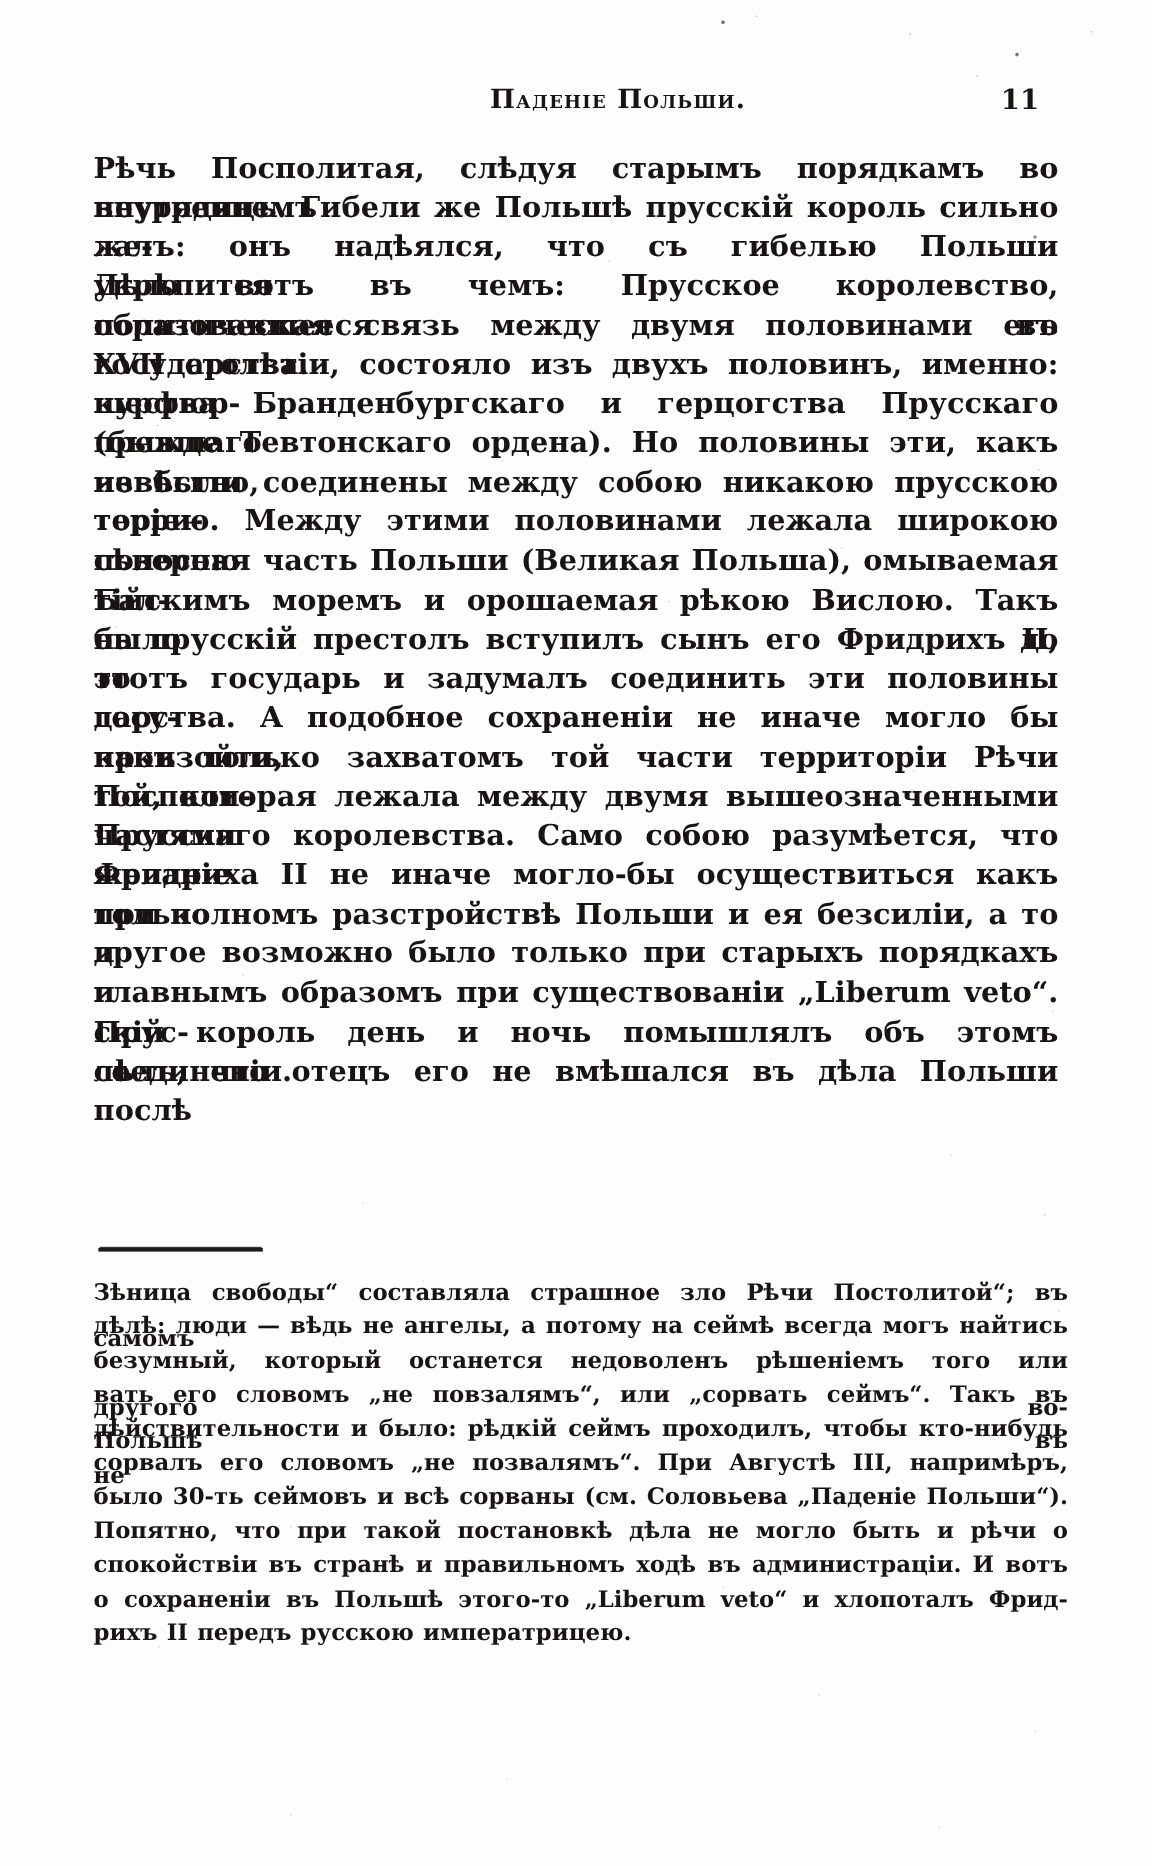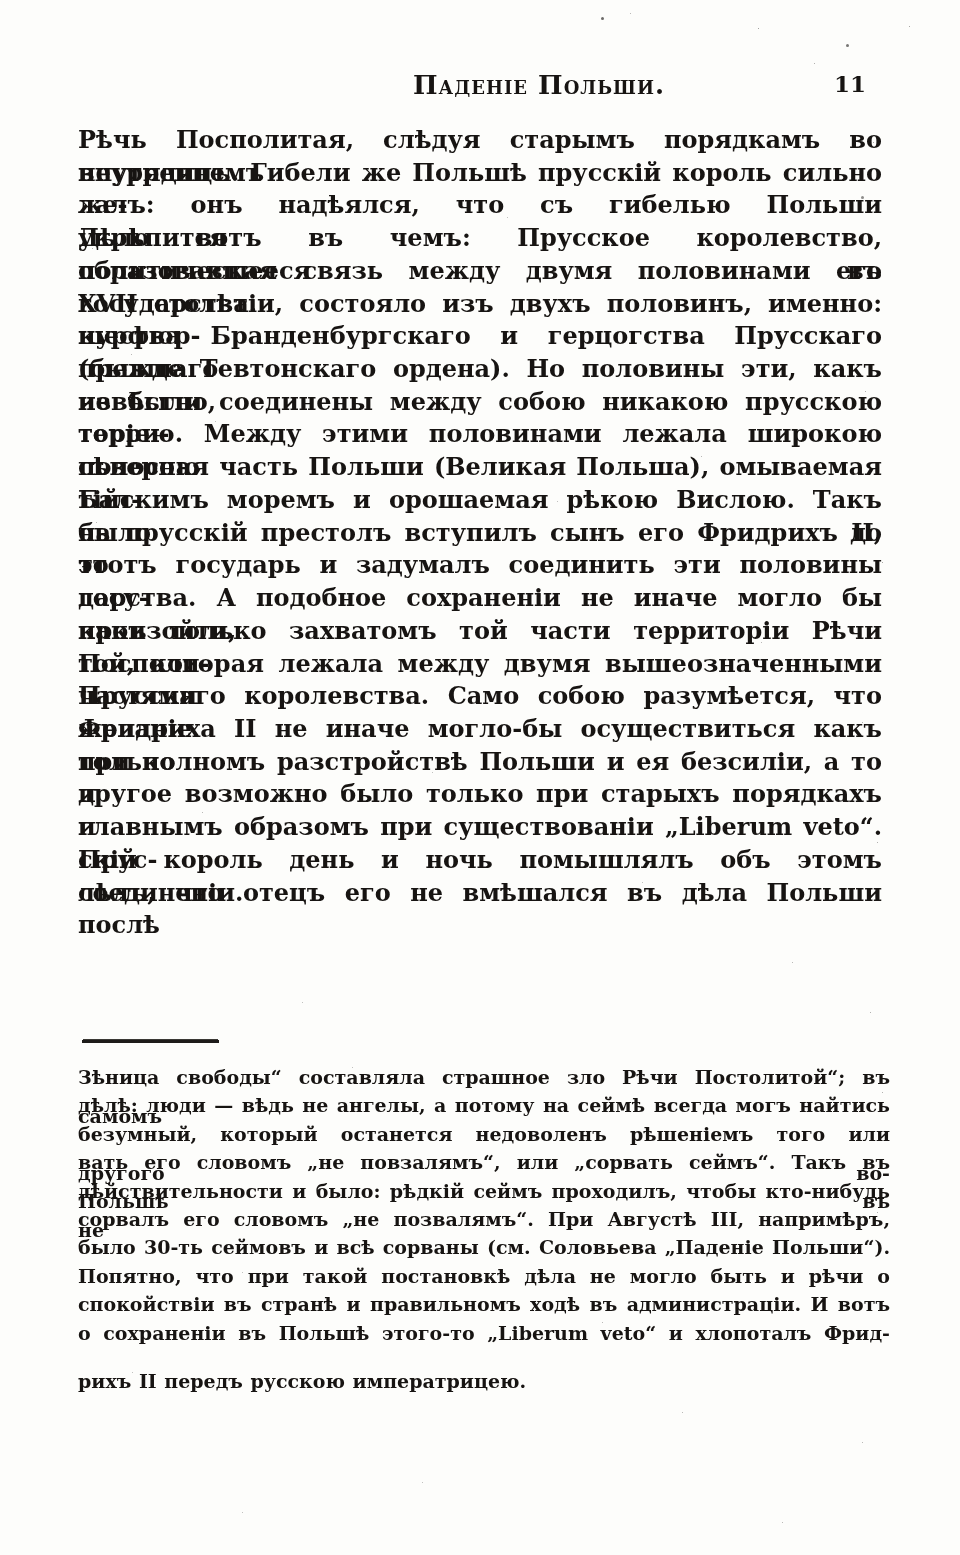--- a/index.html
+++ b/index.html
@@ -16,23 +16,23 @@
   }
 
   
   .running-header {
     position: absolute;
     top: 70px; left: 78px; right: 78px;
     height: 34px;
   }
   .header-title {
     position: absolute;
-    left: 461px; top: 0;
+    left: 437px; top: 0;
     transform: translateX(-50%);
-    font-size: 26px;
+    font-size: 22px;
     font-weight: bold;
     font-variant: small-caps;
     letter-spacing: 1px;
     white-space: nowrap;
   }
   .page-number {
     position: absolute;
     right: 16px; top: 0;
     font-size: 23px;
     font-weight: bold;
@@ -73,21 +73,21 @@
     font-size: 19px;
     font-weight: bold;
     line-height: 39px;
     word-spacing: 1px;
   }
   .fline {
     text-align: justify;
     text-align-last: justify;
     height: 28.4px;
   }
-  .fline.last-line { text-align-last: left; margin-top: 20px; }
+  .fline.last-line { text-align-last: left; }
 
   
   .speckles {
     position: absolute;
     top: 0; left: 0;
     width: 3px; height: 3px;
     border-radius: 50%;
     background: transparent;
     pointer-events: none;
     box-shadow:

